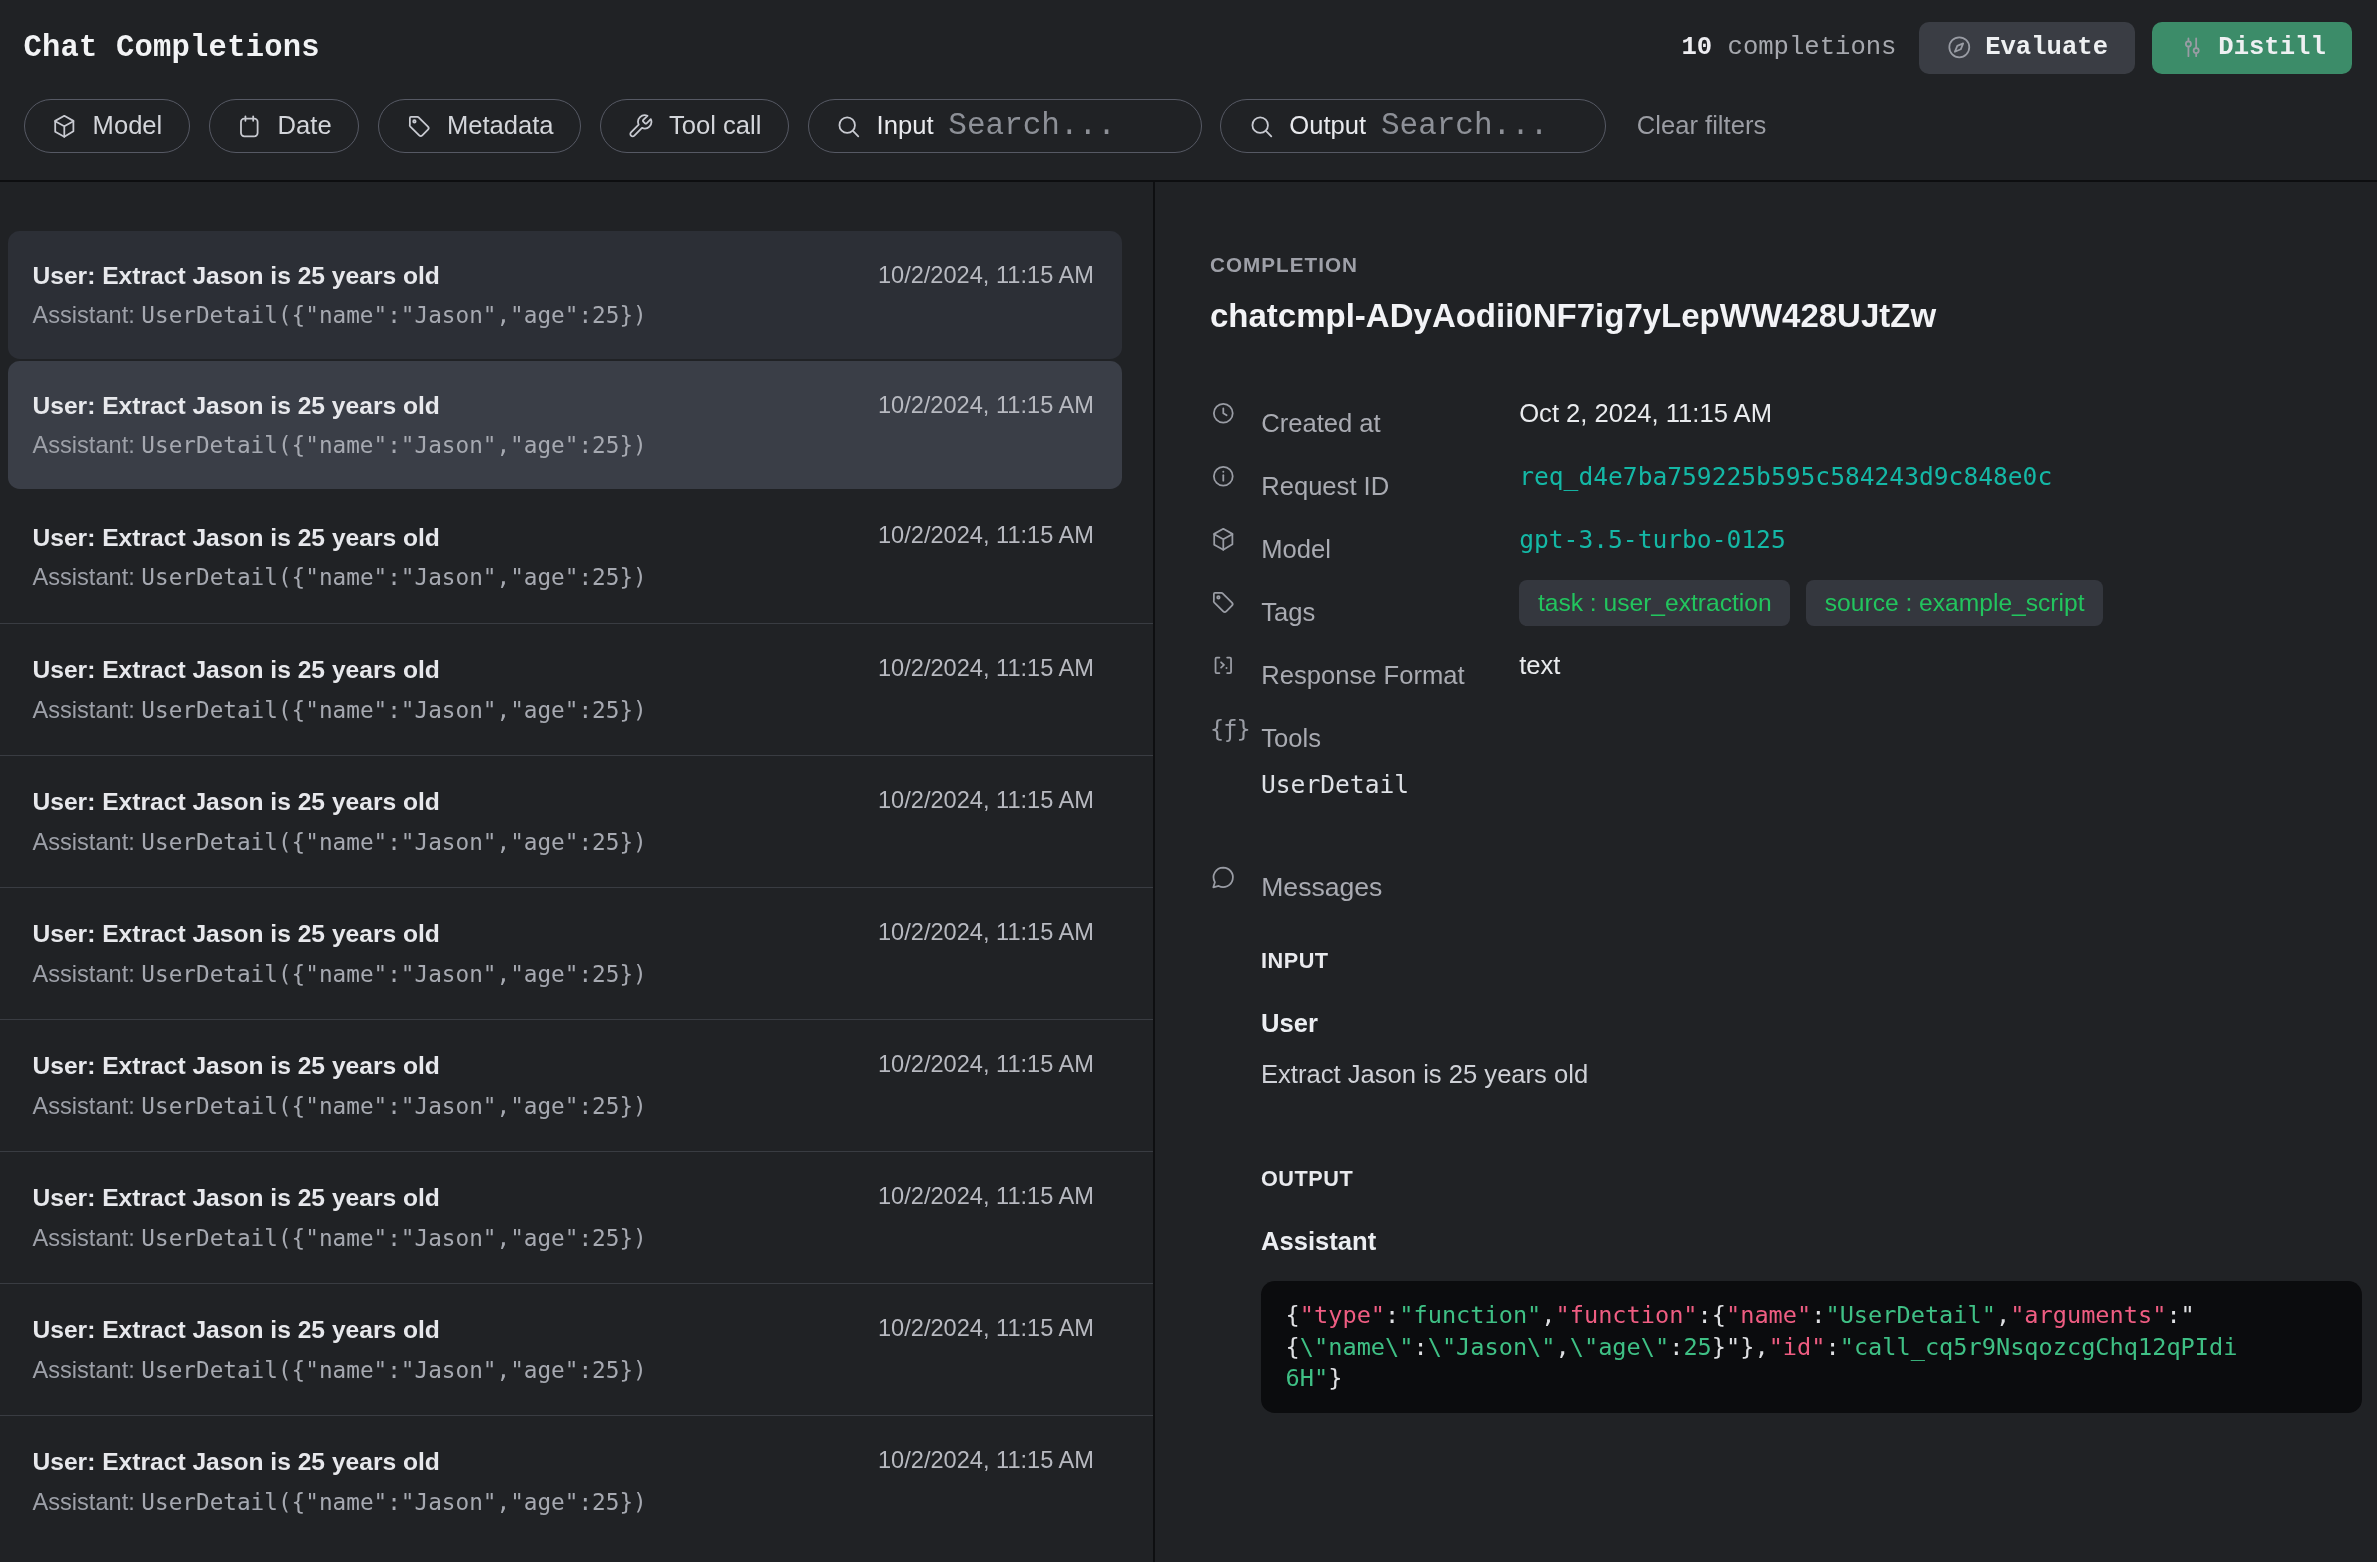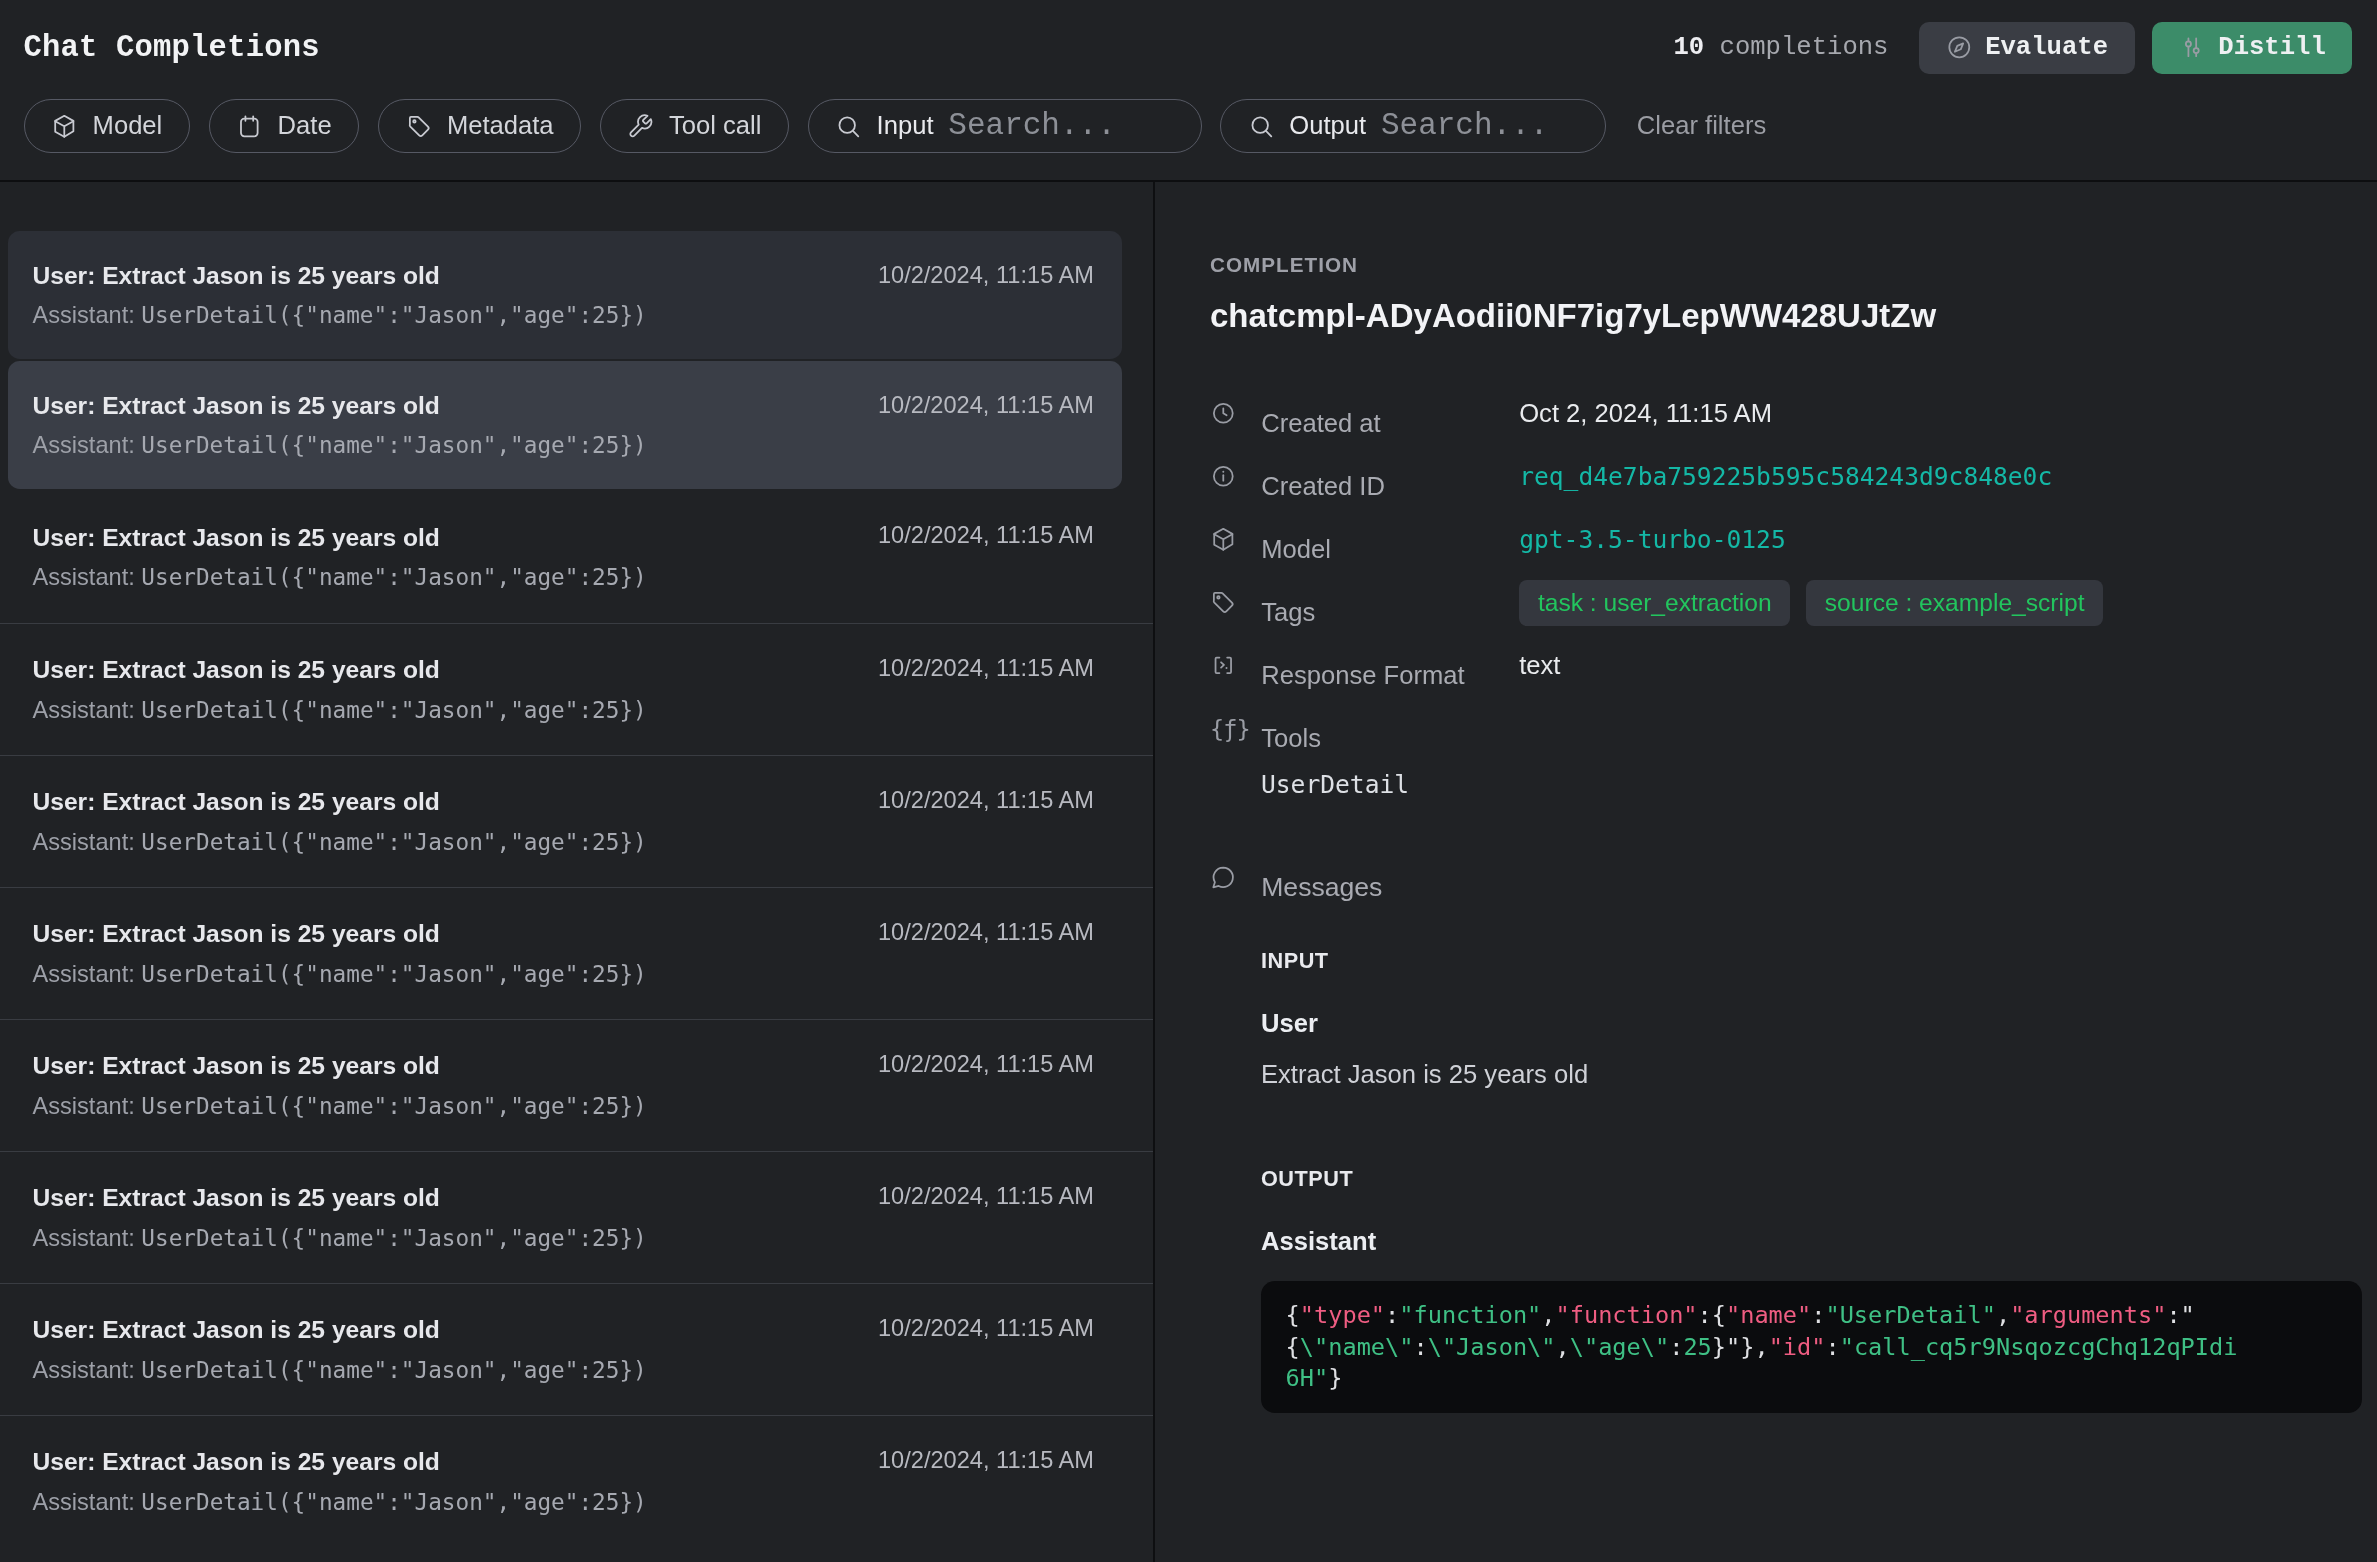--- a/index.html
+++ b/index.html
@@ -9,21 +9,21 @@
     font-family:"Liberation Sans", sans-serif;
     color:#e8e9ec;
     -webkit-font-smoothing:antialiased;
   }
   .mono { font-family:"DejaVu Sans Mono", monospace; }
 
   
   .app-header { height:95px; display:flex; align-items:center; padding:0 25.6px 0 23.6px;font-family:Liberation Mono, monospace; }
   .page-title { font-size:30.5px; font-weight:700; color:#f2f3f5; letter-spacing:0.2px; }
   .header-right { margin-left:auto; display:flex; align-items:center; gap:17.7px; }
-  .completions-count { font-size:25.6px; color:#a6a8ae; margin-right:13px; }
+  .completions-count { font-size:25.6px; color:#a6a8ae; margin-right:5px; }
   .completions-count b { color:#ededf1; font-weight:700; }
   .hbtn { display:flex; align-items:center; gap:12.8px; height:52px; padding:0 26.6px;
           border:none; border-radius:9.9px; font-size:25.6px; font-weight:600; color:#eef0f2;
           cursor:pointer; font-family:inherit; }
   .hbtn svg { width:26.6px; height:26.6px; stroke:#eef0f2; stroke-width:1.7; fill:none;
               stroke-linecap:round; stroke-linejoin:round; }
   .btn-evaluate { background:#3a3d44; }
   .btn-distill  { background:#3c8c69; }
 
   
@@ -277,21 +277,21 @@
     </div>
 
     <div class="field-row">
       <span class="f-icon">
         <svg viewBox="0 0 24 24">
             <circle cx="12" cy="12" r="8.5"></circle>
             <path d="M12 11v5"></path>
             <circle cx="12" cy="7.8" r="0.9" fill="currentColor" stroke="none"></circle>
           </svg>
       </span>
-      <span class="f-label">Created ID</span>
+      <span class="f-label">Request ID</span>
       <span class="f-value mono">req_d4e7ba759225b595c584243d9c848e0c</span>
     </div>
 
     <div class="field-row">
       <span class="f-icon">
         <svg viewBox="0 0 24 24">
             <path d="M12 2.5l8.2 4.6v9.3L12 21.5l-8.2-4.6V7.1L12 2.5z"></path>
             <path d="M12 12l8.2-4.6M12 12L3.8 7.4M12 12v9.5"></path>
           </svg>
       </span>

